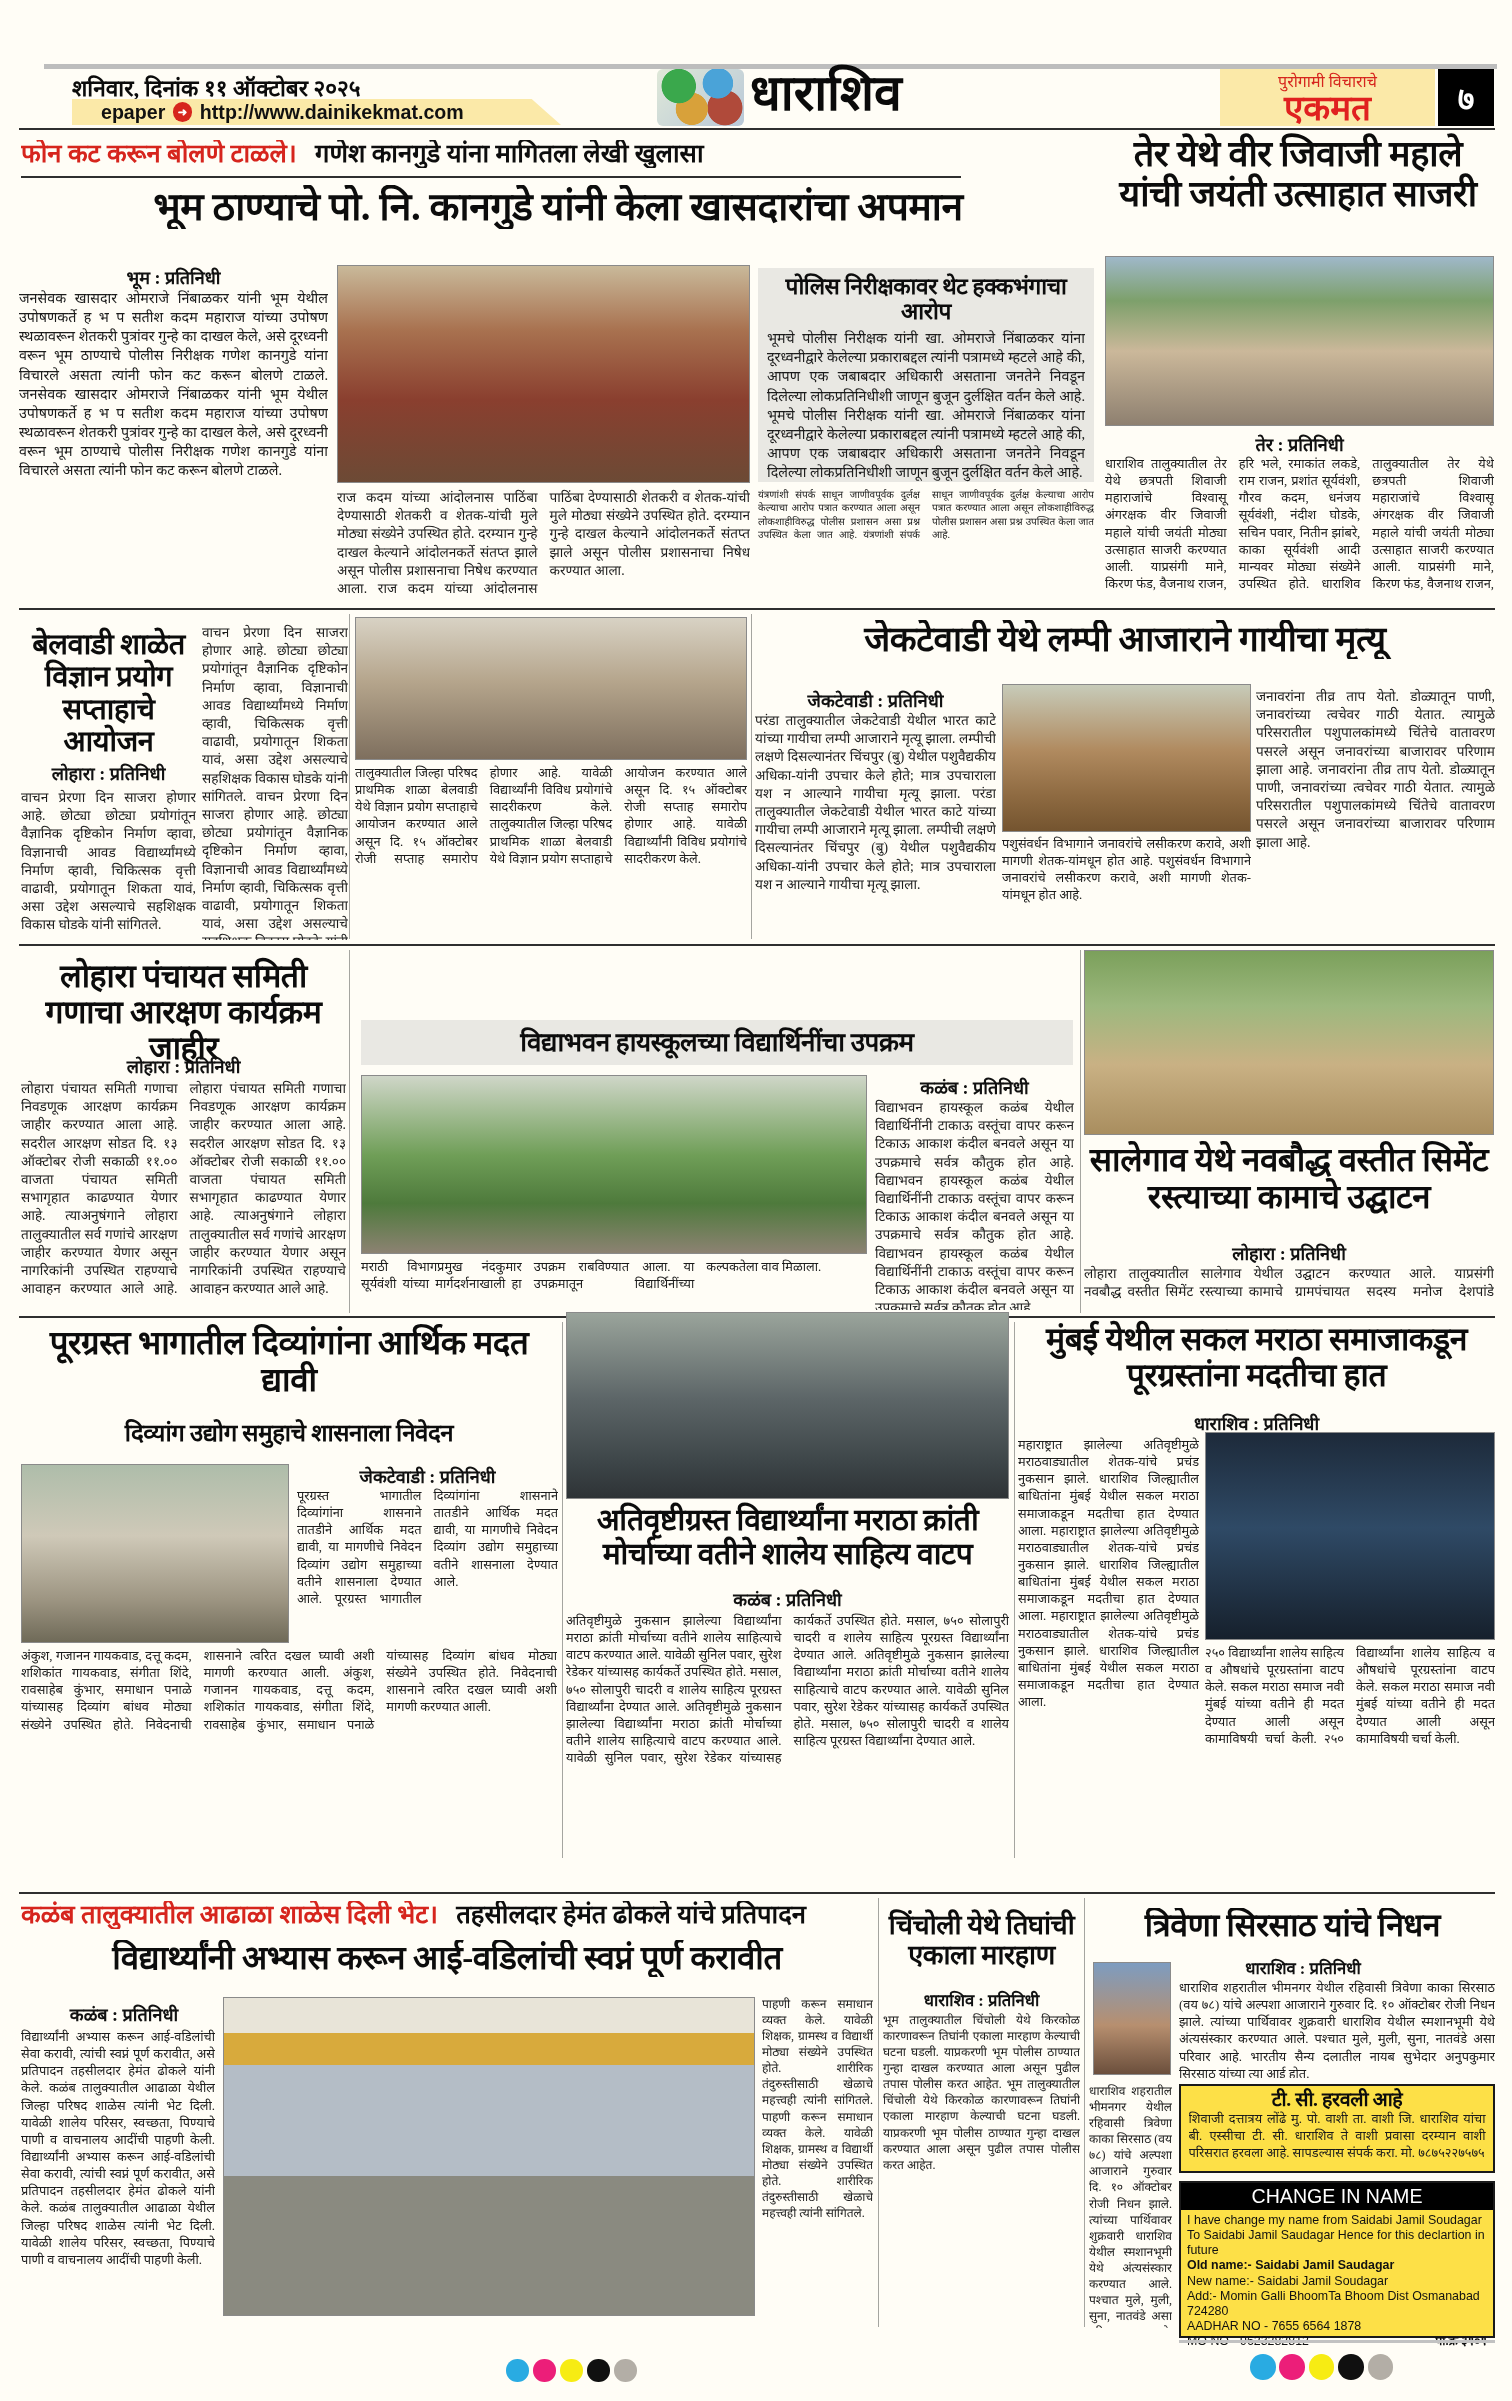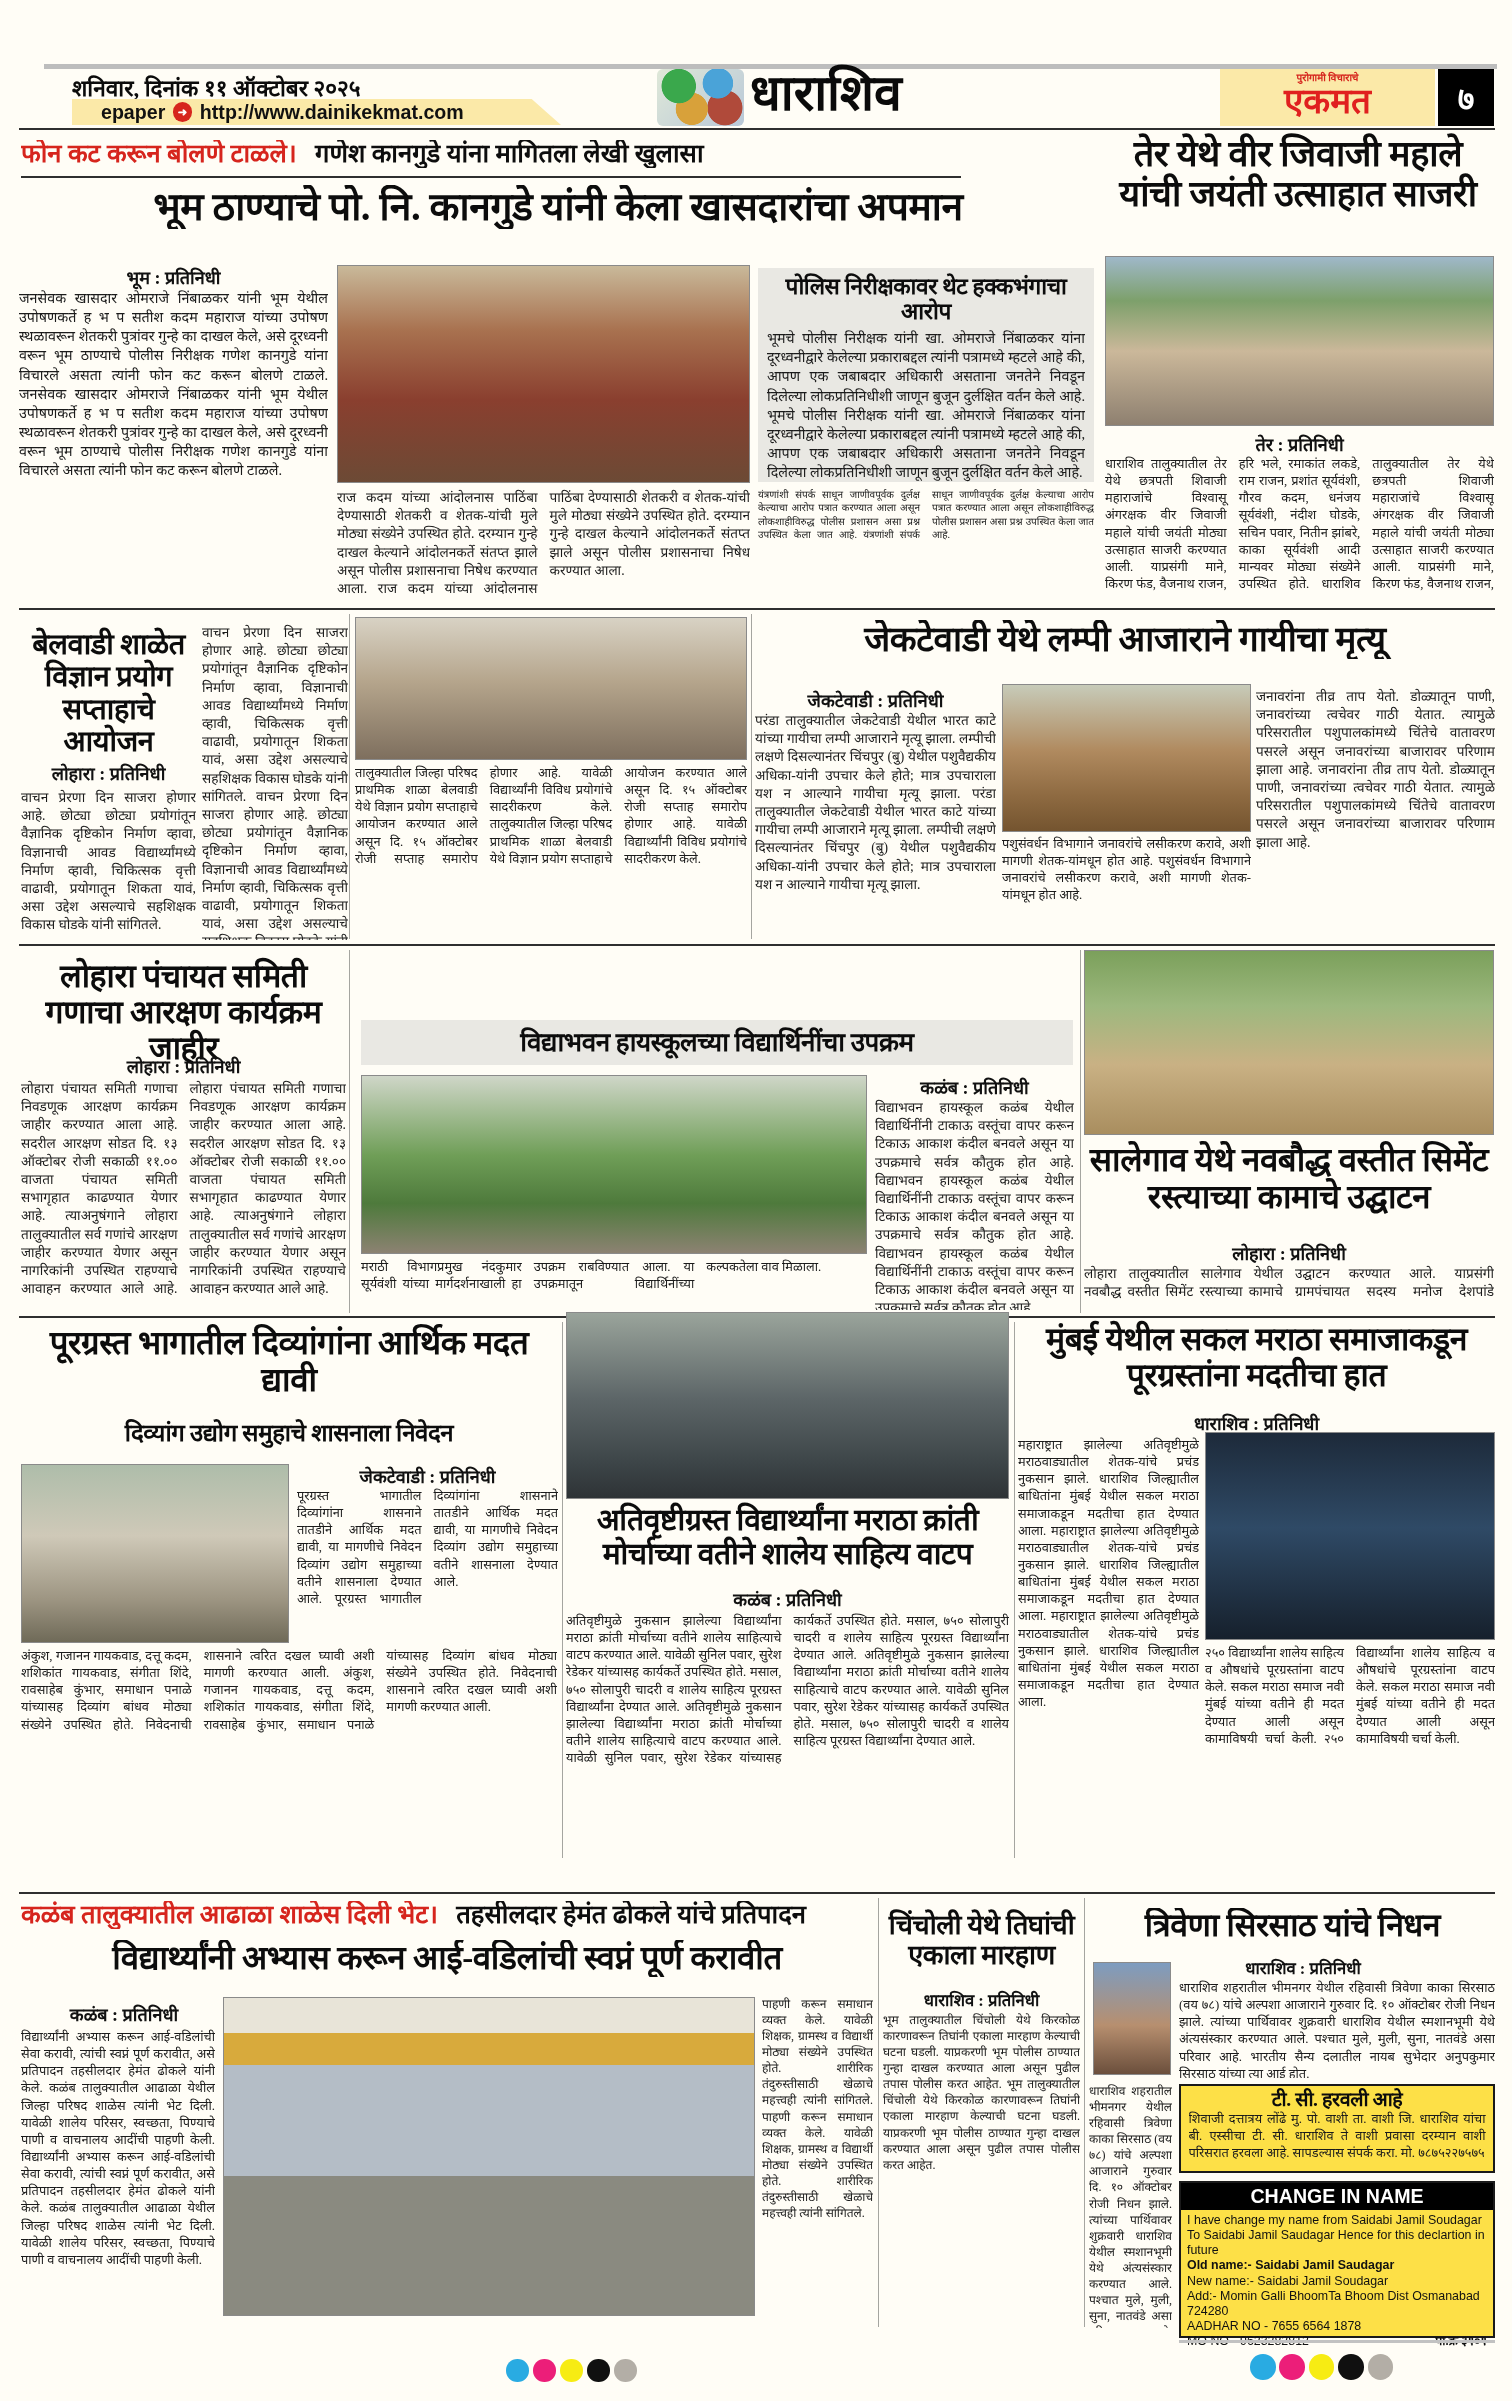--- a/index.html
+++ b/index.html
@@ -29,21 +29,21 @@
   #cursor-ic{width:19.6px;height:19.6px;border-radius:50%;background:#d6251d;color:#fff;display:inline-flex;
           align-items:center;justify-content:center;font-size:11.3px}
   #mapgfx{left:657px;top:69px;width:87px;height:57px;position:absolute;border-radius:6px;
           background:radial-gradient(circle at 25% 30%,#3aa84c 0 22%,transparent 23%),
                      radial-gradient(circle at 70% 25%,#4aa3d8 0 20%,transparent 21%),
                      radial-gradient(circle at 40% 70%,#d8a13a 0 24%,transparent 25%),
                      radial-gradient(circle at 78% 68%,#b04a3a 0 22%,transparent 23%),
                      linear-gradient(135deg,#dfe8d8,#b9c8d8)}
   #masthead{left:750px;top:68px;font-size:50px;font-weight:bold;color:#0a0a0a;position:absolute;line-height:1}
   #brandbox{left:1220px;top:69px;width:215px;height:57px;background:#fbe9a8;position:absolute;text-align:center}
-  #brand-tag{font-size:10px;font-weight:bold;color:#d6251d;line-height:1.2;padding-top:3px}
+  #brand-tag{font-size:16px;font-weight:normal;color:#d6251d;line-height:1.2;padding-top:3px}
   #brand-name{font-size:35px;font-weight:bold;color:#e0201f;line-height:1}
   #pagebox{left:1438px;top:69px;width:56px;height:57px;background:#000;color:#fff;position:absolute;
            display:flex;align-items:center;justify-content:center;font-size:32px;font-weight:bold}
   .dot{border-radius:50%;display:inline-block}
   .d-c{background:#29abe2}.d-m{background:#ec1e79}.d-y{background:#f7ec13}.d-k{background:#101010}.d-g{background:#b3aea6}
   
   .ph-lead{background:linear-gradient(180deg,#c9b99a 0%,#a8714f 30%,#8a3f2f 62%,#6c4a35 100%)}
   .ph-ter{background:linear-gradient(180deg,#9fb8c9 0%,#7da06b 26%,#cbb89a 56%,#8e8070 100%)}
   .ph-science{background:linear-gradient(180deg,#d8d2c4 0%,#b5a58c 45%,#7e6f5e 100%)}
   .ph-cow{background:linear-gradient(180deg,#c7cbb9 0%,#b08a5f 45%,#8f6b42 75%,#74542f 100%)}
@@ -192,21 +192,21 @@
   <div class="abs photo ph-por" style="left:1093px;top:1962px;width:78px;height:113px"></div>
   <div class="abs body" style="left:1179px;top:1980px;width:316px;height:98px;font-size:12.8px">धाराशिव शहरातील भीमनगर येथील रहिवासी त्रिवेणा काका सिरसाठ (वय ७८) यांचे अल्पशा आजाराने गुरुवार दि. १० ऑक्टोबर रोजी निधन झाले. त्यांच्या पार्थिवावर शुक्रवारी धाराशिव येथील स्मशानभूमी येथे अंत्यसंस्कार करण्यात आले. पश्चात मुले, मुली, सुना, नातवंडे असा परिवार आहे. भारतीय सैन्य दलातील नायब सुभेदार अनुपकुमार सिरसाठ यांच्या त्या आई होत.</div>
   <div class="abs body" style="left:1089px;top:2083px;width:83px;height:245px;font-size:12px">धाराशिव शहरातील भीमनगर येथील रहिवासी त्रिवेणा काका सिरसाठ (वय ७८) यांचे अल्पशा आजाराने गुरुवार दि. १० ऑक्टोबर रोजी निधन झाले. त्यांच्या पार्थिवावर शुक्रवारी धाराशिव येथील स्मशानभूमी येथे अंत्यसंस्कार करण्यात आले. पश्चात मुले, मुली, सुना, नातवंडे असा परिवार आहे. भारतीय सैन्य दलातील नायब सुभेदार अनुपकुमार सिरसाठ यांच्या त्या आई होत.</div>
 
   <div class="abs boxed" style="left:1179px;top:2084px;width:316px;height:89px;padding:3px 7.5px">
     <div class="headline" style="font-size:19.6px">टी. सी. हरवली आहे</div>
     <div class="body" style="height:57px;font-size:12.8px">शिवाजी दत्तात्रय लोंढे मु. पो. वाशी ता. वाशी जि. धाराशिव यांचा बी. एस्सीचा टी. सी. धाराशिव ते वाशी प्रवासा दरम्यान वाशी परिसरात हरवला आहे. सापडल्यास संपर्क करा. मो. ७८७५२२७५७५</div>
   </div>
 
   <div class="abs boxed en" style="left:1179px;top:2181px;width:316px;height:157px">
-    <div style="background:#000;color:#fff;text-align:center;font-weight:bold;font-size:19.6px;height:27px;line-height:27px">CHANGE IN NAME</div>
+    <div style="background:#000;color:#fff;text-align:center;font-weight:normal;font-size:19.6px;height:27px;line-height:27px">CHANGE IN NAME</div>
     <div style="padding:3px 6px;font-size:12.4px;line-height:1.22;color:#111">
       <div>I have change my name from Saidabi Jamil Soudagar To Saidabi Jamil Saudagar Hence for this declartion in future</div>
       <div style="font-weight:bold">Old name:- Saidabi Jamil Saudagar</div>
       <div style="font-weight:normal">New name:- Saidabi Jamil Soudagar</div>
       <div>Add:- Momin Galli BhoomTa Bhoom Dist Osmanabad 724280</div>
       <div>AADHAR NO - 7655 6564 1878</div>
       <div style="display:flex;justify-content:space-between">
         <span>MO NO - 9623282812</span>
         <span style="font-family:'Liberation Serif',serif;font-weight:bold">पा.क्र ३१०१</span>
       </div>

